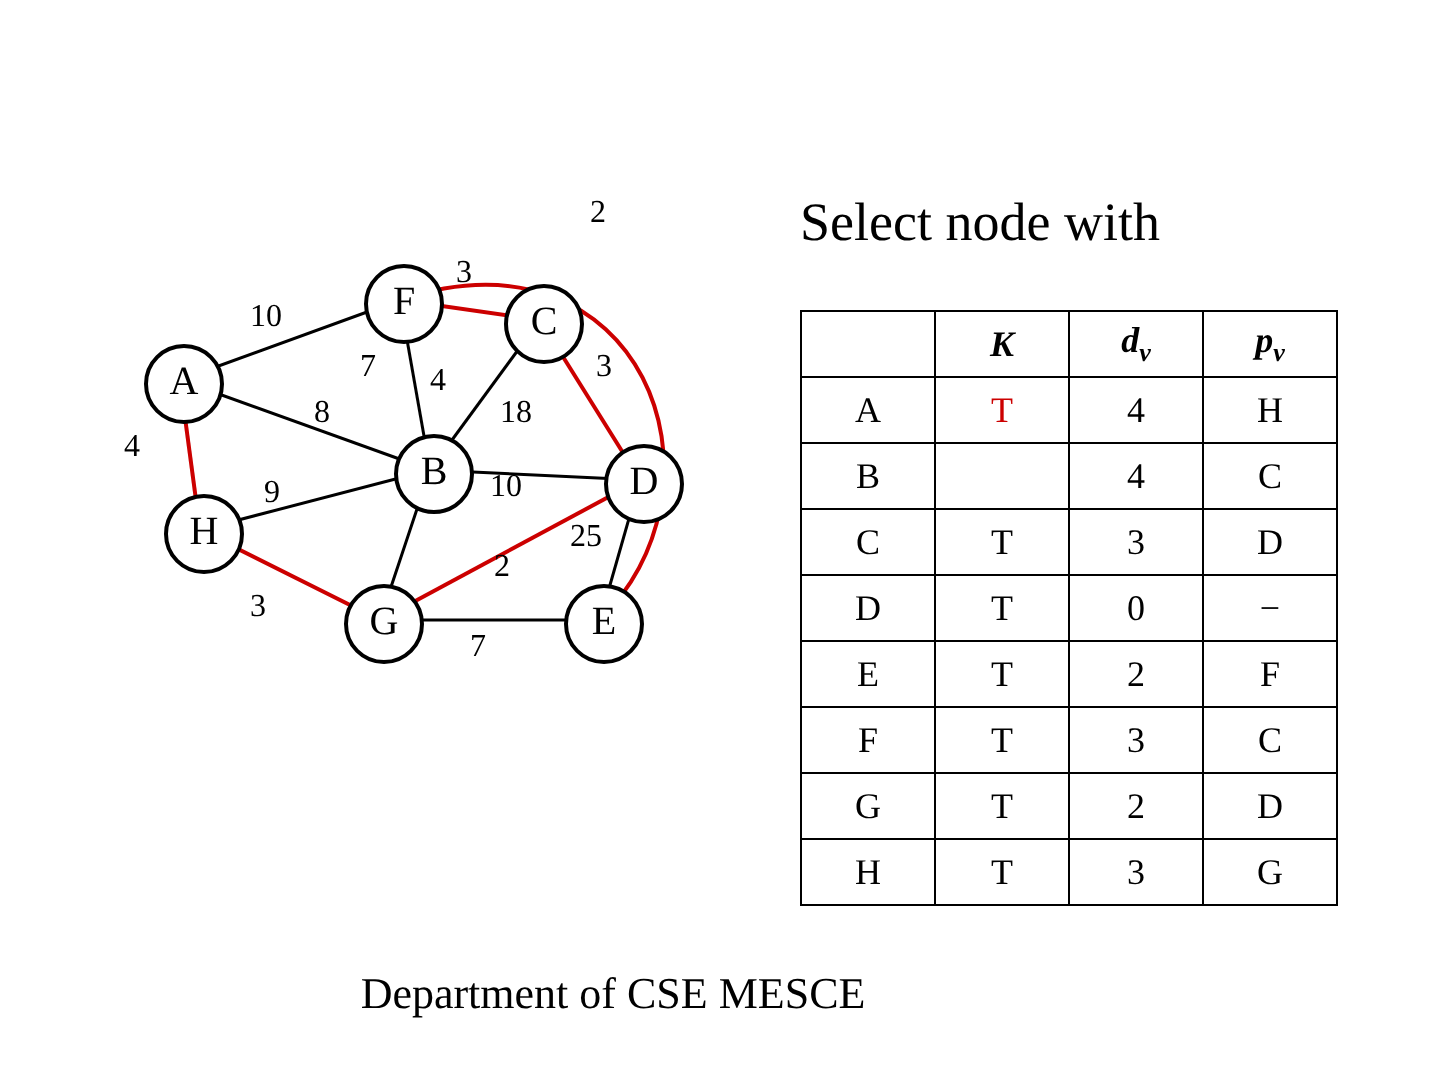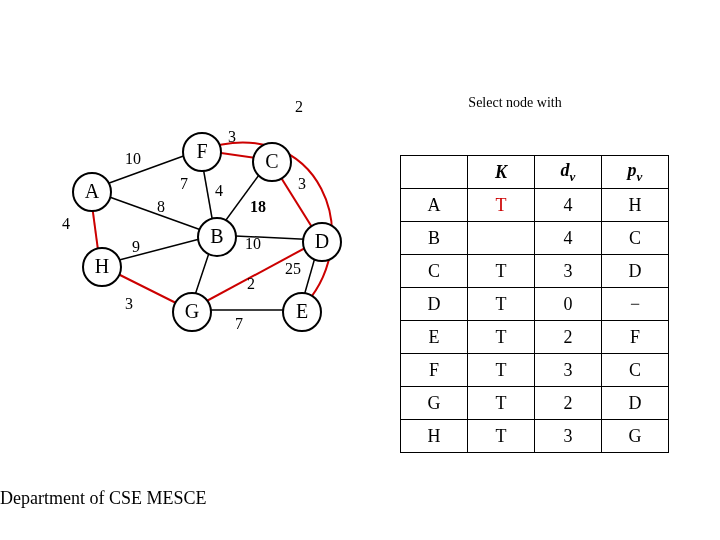--- a/index.html
+++ b/index.html
@@ -10,22 +10,21 @@
     height: 540px;
     position: relative;
   }
   .stage {
     position: relative;
     width: 720px;
     height: 540px;
   }
   .title {
     position: absolute;
-    font-size: 14px;
-    text-align: center;
+    font-size: 27px;
     line-height: 1.2;
   }
   .graph {
     position: absolute;
     left: 60px;
     top: 120px;
     width: 330px;
     height: 240px;
   }
   .node {
@@ -85,21 +84,22 @@
   .sub {
     font-style: italic;
     font-size: 13px;
     vertical-align: sub;
   }
   .red { color: #c00; }
   .footer {
     position: absolute;
     bottom: 30px;
     width: 613px;
-    font-size: 18px;
+    text-align: center;
+    font-size: 22px;
     line-height: 1.2;
   }
 </style>
 </head>
 <body>
 
 <div class="stage">
 
   <div class="title" style="left:400px; top:95px; width:230px;">
     <span>Select node with</span><br>
@@ -135,21 +135,21 @@
     <div class="node" style="left:112px; top:172px;">G</div>
     <div class="node" style="left:22px; top:127px;">H</div>
 
     <div class="edge-label" style="left:235px; top:-22px;">2</div>
     <div class="edge-label" style="left:168px; top:8px;">3</div>
     <div class="edge-label" style="left:65px;  top:30px;">10</div>
     <div class="edge-label" style="left:120px; top:55px;">7</div>
     <div class="edge-label" style="left:155px; top:62px;">4</div>
     <div class="edge-label" style="left:97px;  top:78px;">8</div>
     <div class="edge-label" style="left:238px; top:55px;">3</div>
-    <div class="edge-label" style="left:190px; top:78px;font-weight:bold;">18</div>
+    <div class="edge-label" style="left:190px; top:78px;">18</div>
     <div class="edge-label" style="left:2px;   top:95px;">4</div>
     <div class="edge-label" style="left:72px;  top:118px;">9</div>
     <div class="edge-label" style="left:185px; top:115px;">10</div>
     <div class="edge-label" style="left:225px; top:140px;text-align:right;">25</div>
     <div class="edge-label" style="left:187px; top:155px;">2</div>
     <div class="edge-label" style="left:65px;  top:175px;">3</div>
     <div class="edge-label" style="left:175px; top:195px;">7</div>
   </div>
 
   <table class="tbl">

